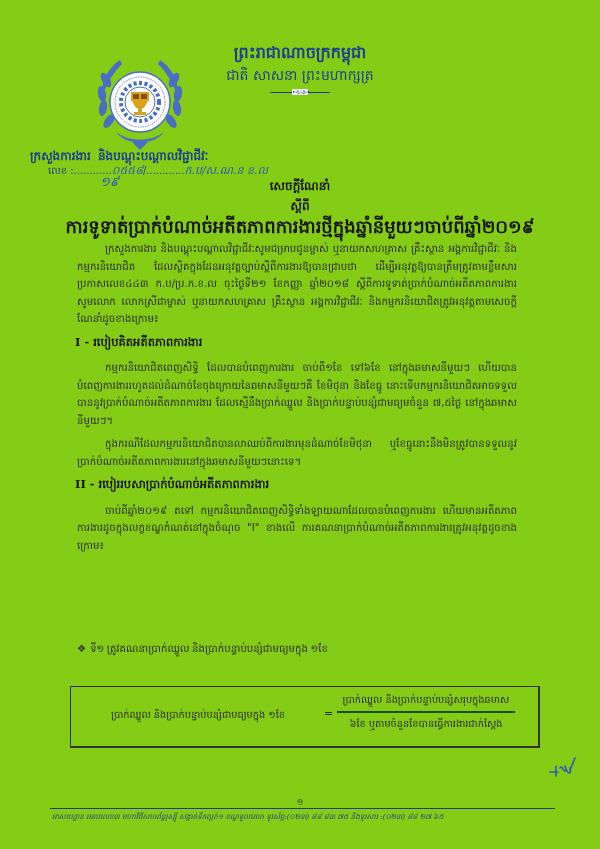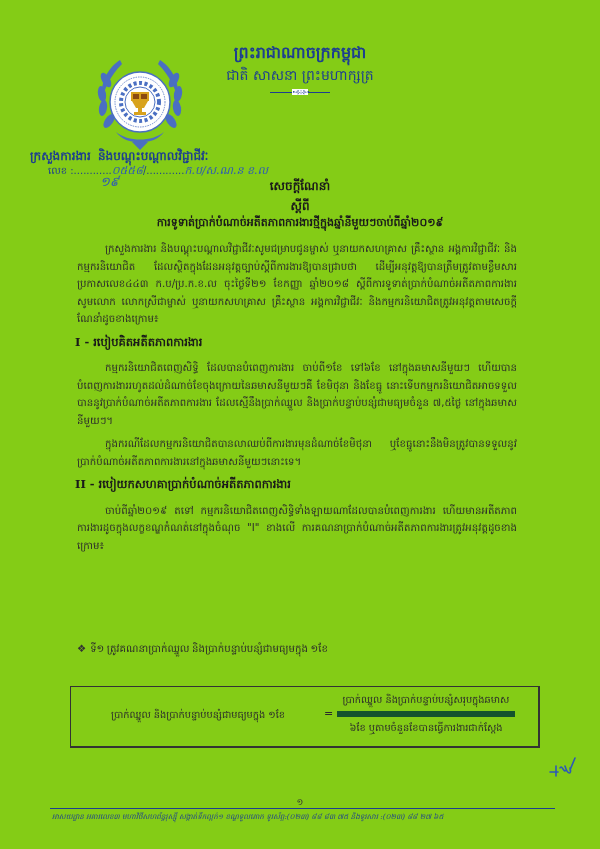--- a/index.html
+++ b/index.html
@@ -18,36 +18,36 @@
 
   .ministry { position: absolute; left: 30px; top: 148px; font-family: Liberation Mono, monospace; font-weight: bold; font-size: 12px; color: #1d3f8f; }
   .refno { position: absolute; left: 48px; top: 163px; font-size: 10px; color: #1d3f8f; }
   .refno .dots { color: #1d3f8f; letter-spacing: 0; }
   .refno .hand { font-family: "DejaVu Serif", serif; font-style: italic; color: #2d58b8; font-size: 11px; }
   .refno-hand2 { position: absolute; left: 100px; top: 173px; font-family: "DejaVu Serif", serif; font-style: italic; color: #2d58b8; font-size: 13px; }
 
   .doc-title { position: absolute; left: 0; width: 600px; text-align: center; font-weight: bold; color: #1a1a1a; }
   .doc-title.t1 { top: 178px; font-size: 12px; }
   .doc-title.t2 { top: 198px; font-size: 12px; }
-  .doc-title.t3 { top: 215px; font-size: 11px; }
+  .doc-title.t3 { top: 215px; font-size: 18px; }
 
   .body { position: absolute; left: 77px; top: 240px; width: 440px; font-size: 10.2px; line-height: 17.5px; color: #2b2b2b; text-align: justify; }
   .para { text-indent: 28px; margin-bottom: 6px; }
   .para.last { margin-bottom: 0; }
   .heading { font-weight: bold; font-size: 11.5px; color: #1a1a1a; margin: 4px 0 8px -2px; font-family: "DejaVu Serif", serif; }
 
   .bullet { position: absolute; left: 77px; top: 642px; font-size: 10.2px; color: #2b2b2b; font-family: Liberation Serif, serif; }
   .bullet .sym { color: #333; margin-right: 4px; }
 
   .formula-box { position: absolute; left: 70px; top: 686px; width: 470px; height: 62px; border: 1.5px solid #333; border-right-width: 2px; border-bottom-width: 2px; }
   .formula-lhs { position: absolute; left: 40px; top: 21px; font-size: 9.8px; color: #2b2b2b; }
   .formula-eq { position: absolute; left: 253px; top: 20px; font-size: 11px; }
   .formula-frac { position: absolute; left: 266px; top: 6px; width: 178px; text-align: center; font-size: 9.8px; color: #2b2b2b; }
   .formula-frac .num { padding-bottom: 3px; }
-  .formula-frac .den { border-top: 6px solid #14532d; padding-top: 4px; }
+  .formula-frac .den { border-top: 2px solid #14532d; padding-top: 4px; }
 
   .signature { position: absolute; left: 548px; top: 756px; width: 30px; height: 24px; }
 
   .page-num { position: absolute; left: 0; width: 600px; top: 796px; text-align: center; font-size: 9px; color: #333; }
   .footer-rule { position: absolute; left: 50px; top: 808px; width: 505px; border-top: 1.2px solid #1d3f8f; }
   .footer-text { position: absolute; left: 52px; top: 812px; width: 500px; font-family: "DejaVu Serif", serif; font-style: italic; font-size: 7.2px; color: #1d3f8f; white-space: nowrap; }
 </style>
 </head>
 <body>
 
@@ -105,21 +105,21 @@
   <div class="doc-title t2">ស្ដីពី</div>
   <div class="doc-title t3">ការទូទាត់ប្រាក់បំណាច់អតីតភាពការងារថ្មីក្នុងឆ្នាំនីមួយៗចាប់ពីឆ្នាំ២០១៩</div>
 
   <div class="body">
     <p class="para">ក្រសួងការងារ និងបណ្ដុះបណ្ដាលវិជ្ជាជីវៈសូមជម្រាបជូនម្ចាស់ ឬនាយកសហគ្រាស គ្រឹះស្ថាន អង្គការវិជ្ជាជីវៈ និងកម្មករនិយោជិត ដែលស្ថិតក្នុងដែនអនុវត្តច្បាប់ស្ដីពីការងារឱ្យបានជ្រាបថា ដើម្បីអនុវត្តឱ្យបានត្រឹមត្រូវតាមខ្លឹមសារប្រកាសលេខ៤៤៣ ក.ប/ប្រ.ក.ខ.ល ចុះថ្ងៃទី២១ ខែកញ្ញា ឆ្នាំ២០១៨ ស្ដីពីការទូទាត់ប្រាក់បំណាច់អតីតភាពការងារ សូមលោក លោកស្រីជាម្ចាស់ ឬនាយកសហគ្រាស គ្រឹះស្ថាន អង្គការវិជ្ជាជីវៈ និងកម្មករនិយោជិតត្រូវអនុវត្តតាមសេចក្ដីណែនាំដូចខាងក្រោម៖</p>
 
     <div class="heading">I - របៀបគិតអតីតភាពការងារ</div>
     <p class="para">កម្មករនិយោជិតពេញសិទ្ធិ ដែលបានបំពេញការងារ ចាប់ពី១ខែ ទៅ៦ខែ នៅក្នុងឆមាសនីមួយៗ ហើយបានបំពេញការងាររហូតដល់ដំណាច់ខែចុងក្រោយនៃឆមាសនីមួយៗគឺ ខែមិថុនា និងខែធ្នូ នោះទើបកម្មករនិយោជិតអាចទទួលបាននូវប្រាក់បំណាច់អតីតភាពការងារ ដែលស្មើនឹងប្រាក់ឈ្នួល និងប្រាក់បន្ទាប់បន្សំជាមធ្យមចំនួន ៧,៥ថ្ងៃ នៅក្នុងឆមាសនីមួយៗ។</p>
     <p class="para">ក្នុងករណីដែលកម្មករនិយោជិតបានលាឈប់ពីការងារមុនដំណាច់ខែមិថុនា   ឬខែធ្នូនោះនឹងមិនត្រូវបានទទួលនូវប្រាក់បំណាច់អតីតភាពការងារនៅក្នុងឆមាសនីមួយៗនោះទេ។</p>
 
-    <div class="heading">II - របៀយកសហគាប្រាក់បំណាច់អតីតភាពការងារ</div>
+    <div class="heading">II - របៀររបសាប្រាក់បំណាច់អតីតភាពការងារ</div>
     <p class="para last">ចាប់ពីឆ្នាំ២០១៩ តទៅ កម្មករនិយោជិតពេញសិទ្ធិទាំងឡាយណាដែលបានបំពេញការងារ ហើយមានអតីតភាពការងារដូចក្នុងលក្ខខណ្ឌកំណត់នៅក្នុងចំណុច "I" ខាងលើ ការគណនាប្រាក់បំណាច់អតីតភាពការងារត្រូវអនុវត្តដូចខាងក្រោម៖</p>
   </div>
 
   <div class="bullet">
     <span class="sym">❖</span><span>ទី១ ត្រូវគណនាប្រាក់ឈ្នួល និងប្រាក់បន្ទាប់បន្សំជាមធ្យមក្នុង ១ខែ</span>
   </div>
 
   <div class="formula-box">
     <div class="formula-lhs">ប្រាក់ឈ្នួល និងប្រាក់បន្ទាប់បន្សំជាមធ្យមក្នុង ១ខែ</div>
     <div class="formula-eq">=</div>

